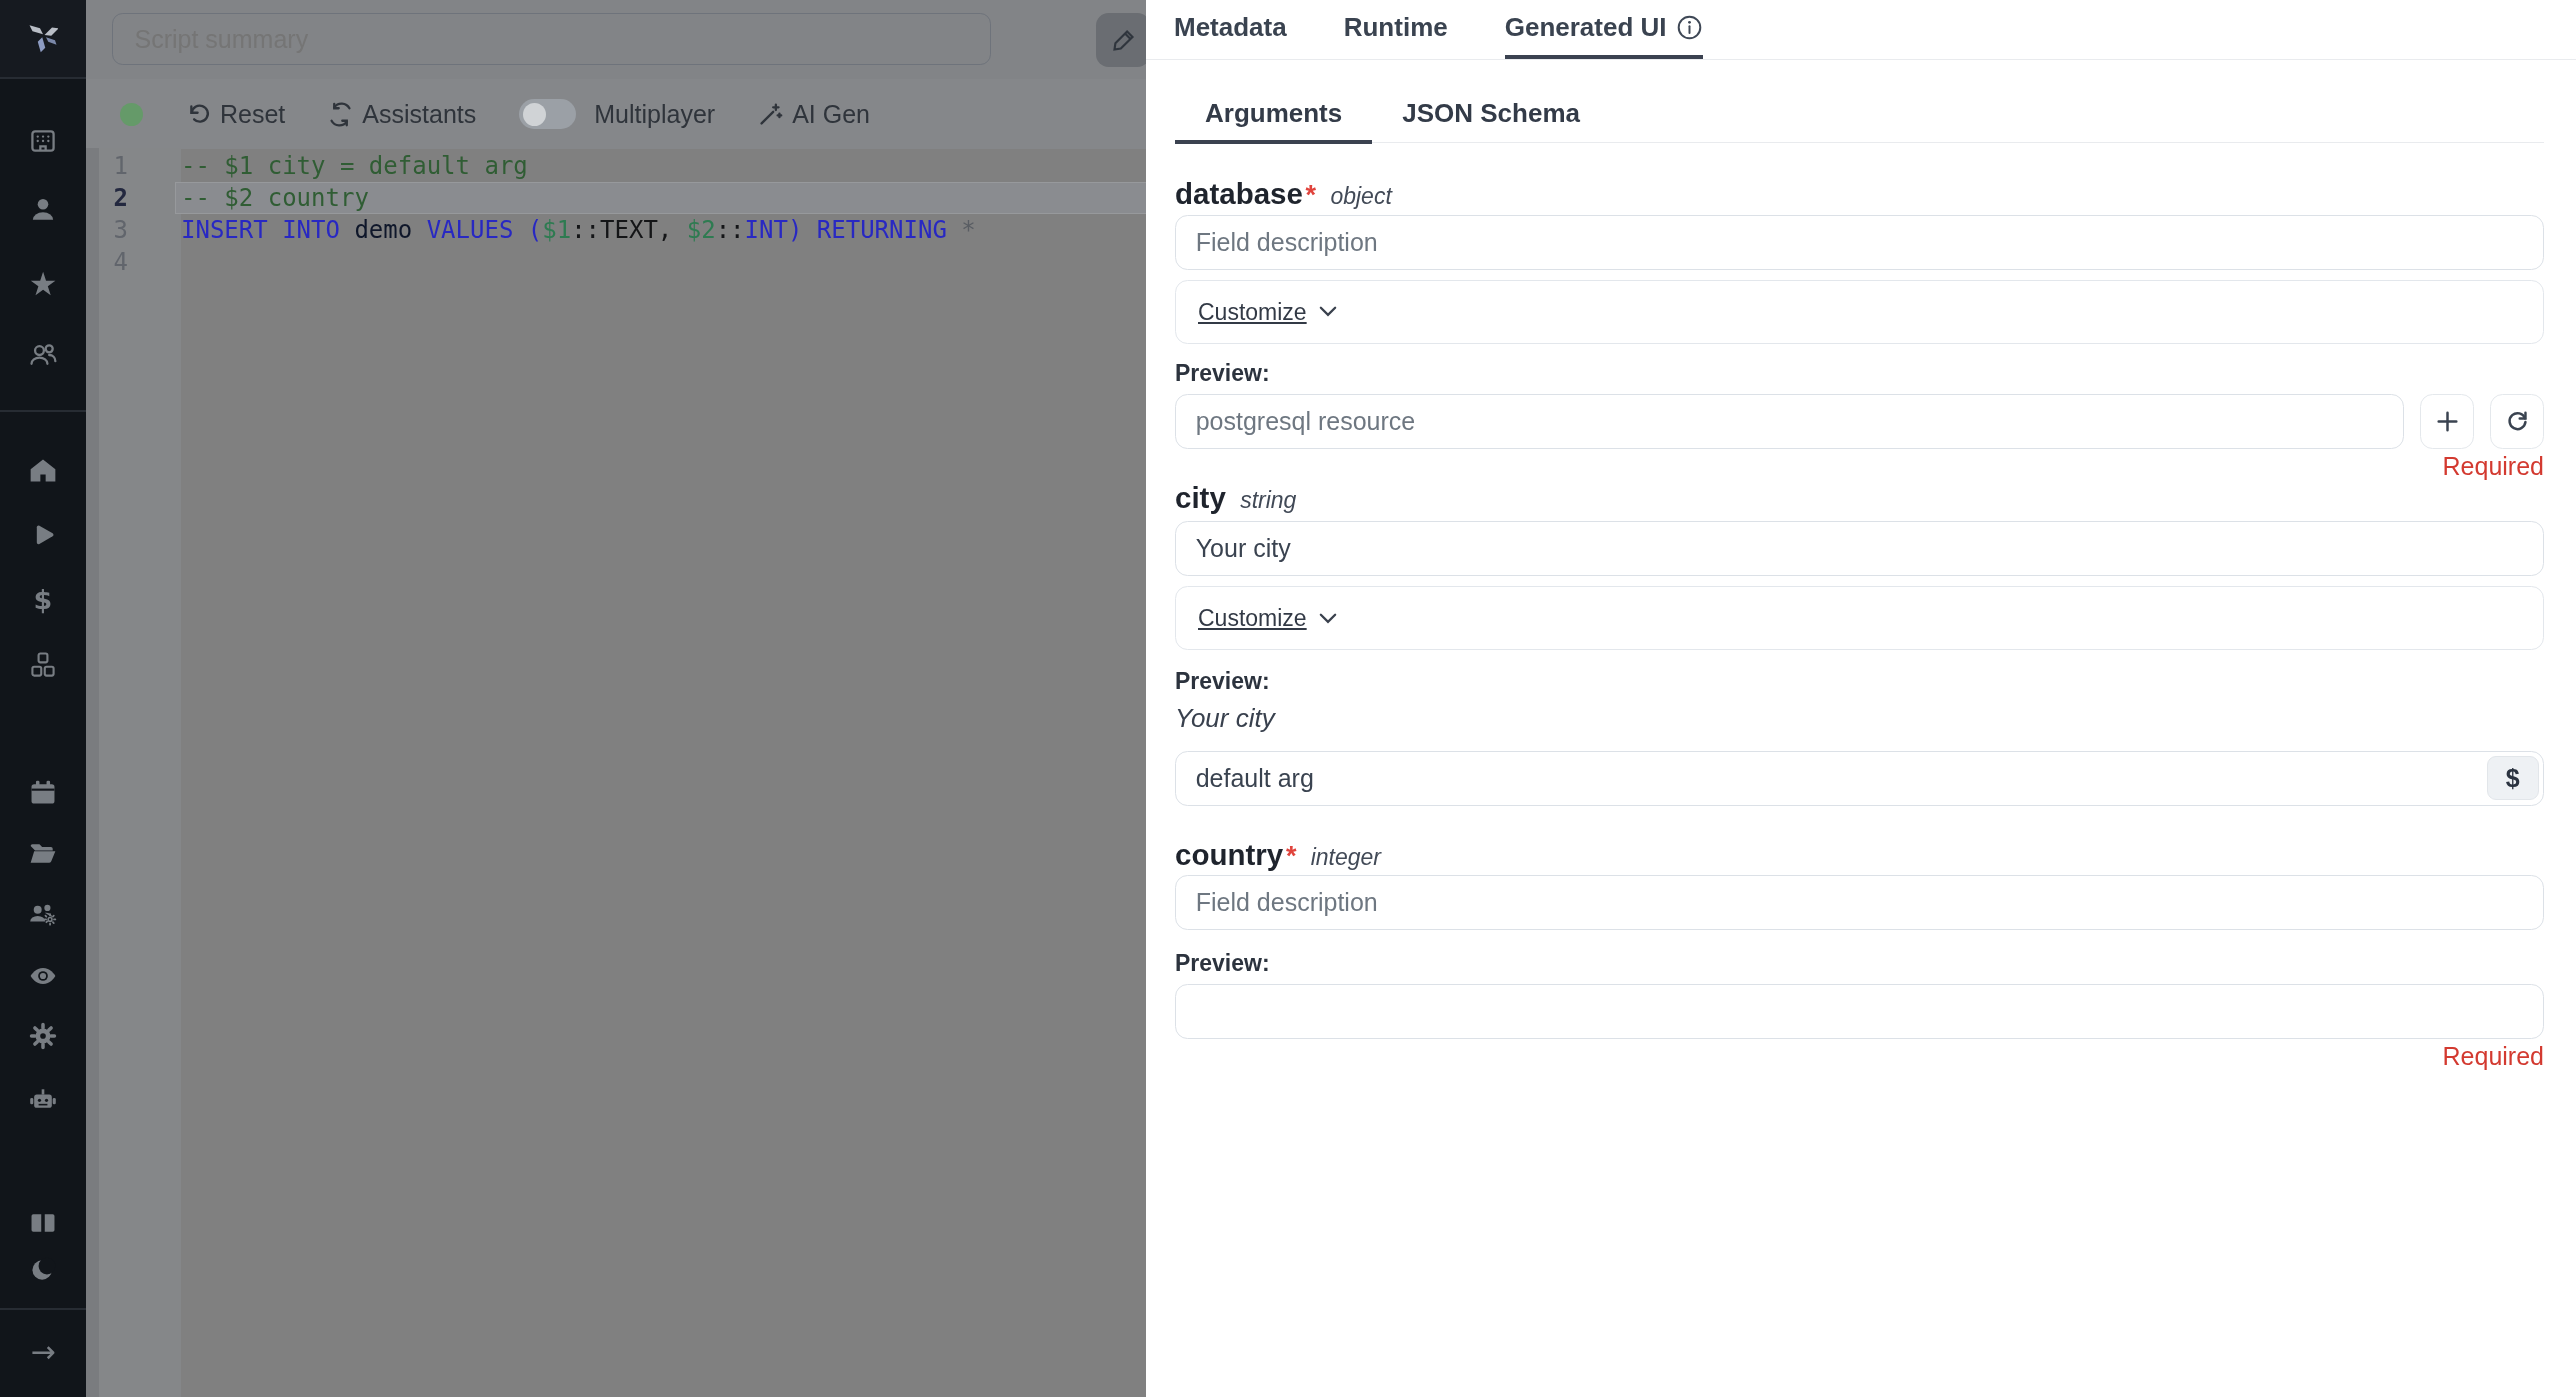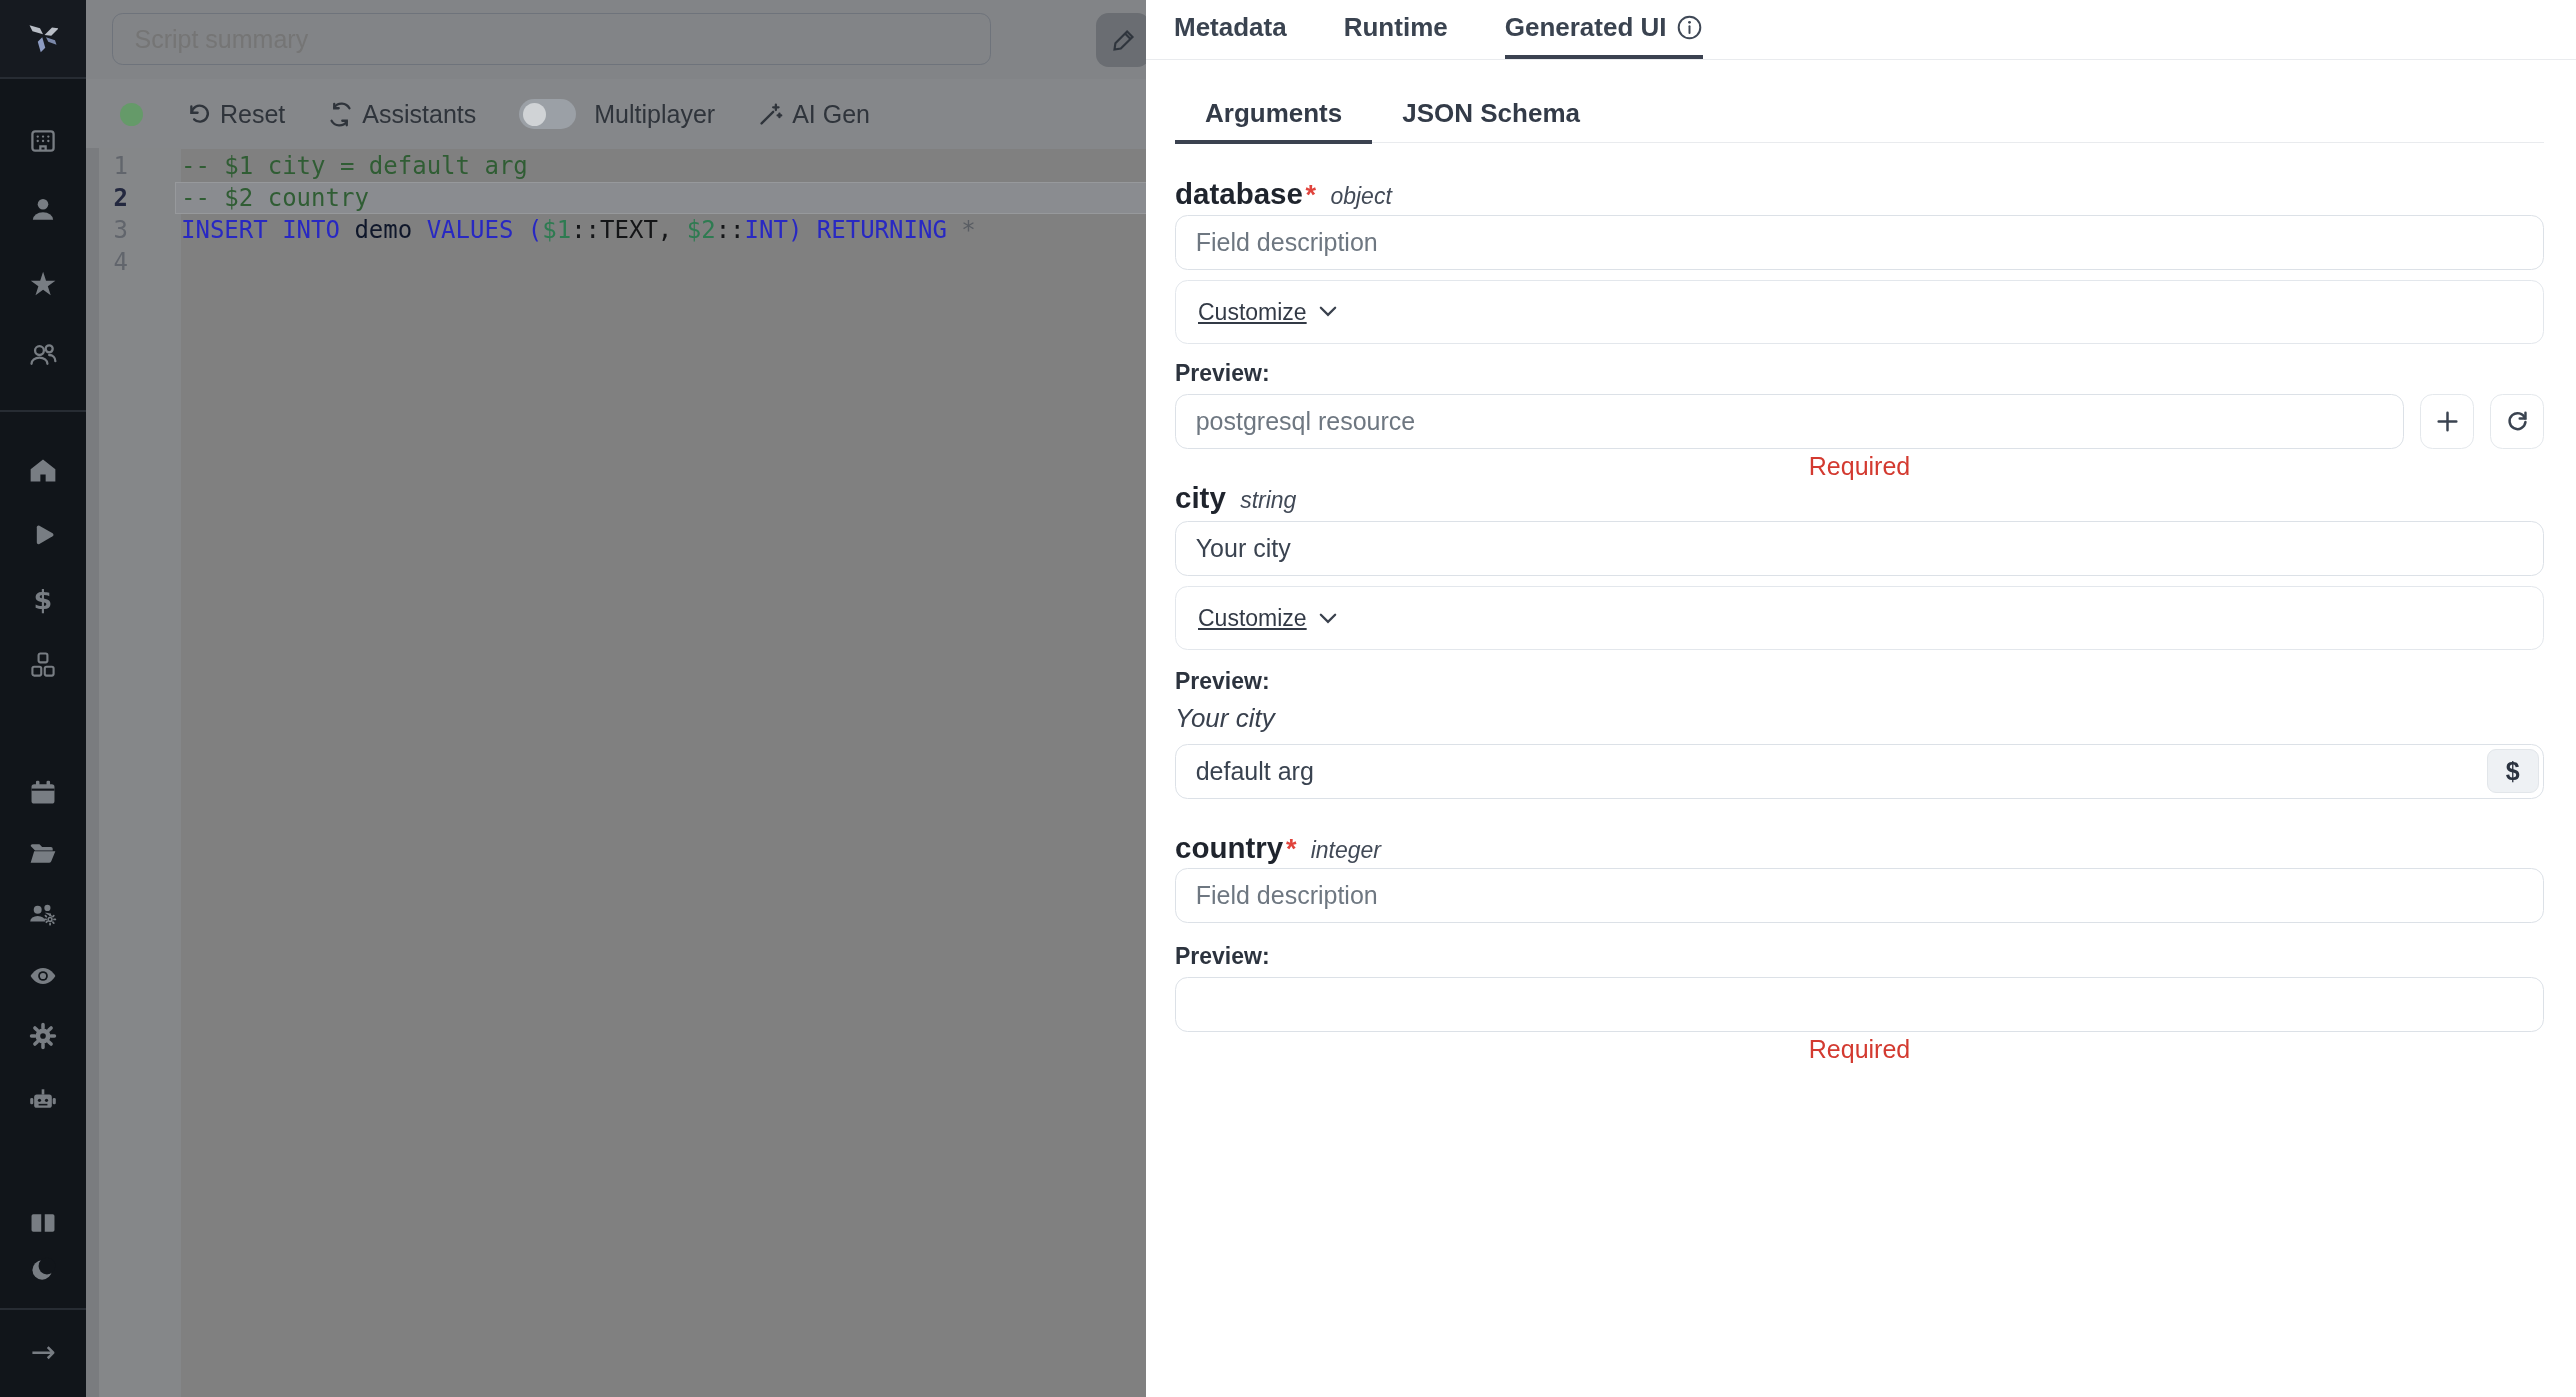--- a/index.html
+++ b/index.html
@@ -61,30 +61,30 @@
   .f-type{font-size:23px;font-style:italic;color:#424a57;margin-left:14.3px;}
   .t-input{display:block;width:100%;height:55px;box-sizing:border-box;border:1.8px solid #dce1e7;border-radius:12.5px;padding:0 19.7px;font-size:25px;color:#3a4350;font-family:"Liberation Sans",sans-serif;outline:none;}
   .t-input::placeholder{color:#6e7781;}
   .customize-box{height:64px;border:1.8px solid #e3e7ec;border-radius:12.5px;display:flex;align-items:center;padding:0 22px;box-sizing:border-box;}
   .customize-link{font-size:23px;font-weight:500;color:#333a46;text-decoration:underline;cursor:pointer;}
   .chev{margin-left:12.5px;cursor:pointer;}
   .preview-label{font-size:23px;font-weight:700;color:#2c333e;}
   .preview-row{display:flex;gap:16px;}
   .preview-row .t-input{flex:1;}
   .sq-btn{width:54px;height:55px;flex:none;border:1.8px solid #e4e8ec;border-radius:12.5px;background:#fff;display:flex;align-items:center;justify-content:center;cursor:pointer;color:#3a4350;box-sizing:border-box;}
-  .required{font-size:25px;color:#d33a30;text-align:center;height:30px;line-height:30px;}
+  .required{font-size:25px;color:#d33a30;text-align:right;height:30px;line-height:30px;}
   .italic-prev{font-size:26px;font-style:italic;color:#39414e;}
   .default-wrap{position:relative;}
   .dollar-btn{position:absolute;right:5.4px;top:5.4px;bottom:5.4px;width:52px;background:#eef1f4;border:0.9px solid #e2e6ea;border-radius:9px;font-size:25px;font-weight:600;color:#2b3340;cursor:pointer;display:flex;align-items:center;justify-content:center;}
 
   
   .mt-head1{margin-top:34px;} .mt-in1{margin-top:3.6px;} .mt-cz1{margin-top:10.7px;}
   .mt-pl1{margin-top:16px;} .mt-pr1{margin-top:7.2px;} .mt-rq1{margin-top:1.8px;}
   .mt-head2{margin-top:0px;} .mt-in2{margin-top:5.4px;} .mt-cz2{margin-top:10.7px;}
-  .mt-pl2{margin-top:18px;} .mt-it2{margin-top:7.2px;} .mt-in2b{margin-top:10px;}
+  .mt-pl2{margin-top:18px;} .mt-it2{margin-top:7.2px;} .mt-in2b{margin-top:17px;}
   .mt-head3{margin-top:32px;} .mt-in3{margin-top:3.6px;} .mt-pl3{margin-top:19.7px;}
   .mt-in3b{margin-top:7.2px;} .mt-rq3{margin-top:1.8px;}
 </style>
 </head>
 <body>
 
 <nav class="sidebar">
   <div class="toppad"></div>
   <div class="side-ic" style="top:19.7px">
     <svg width="36" height="36" viewBox="0 0 40 40">

